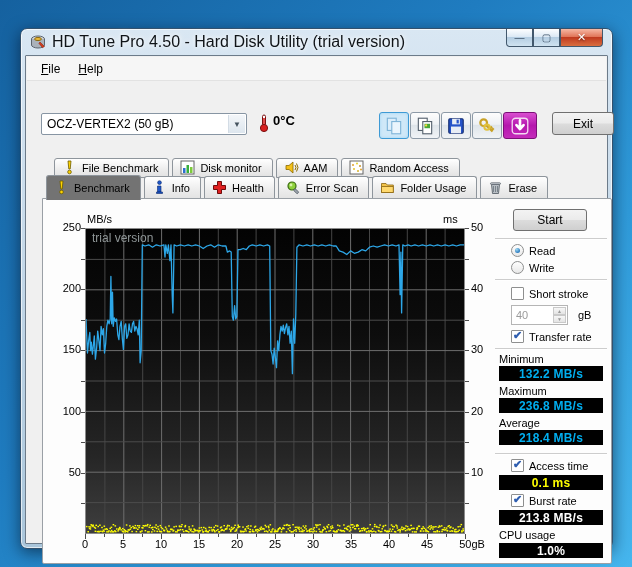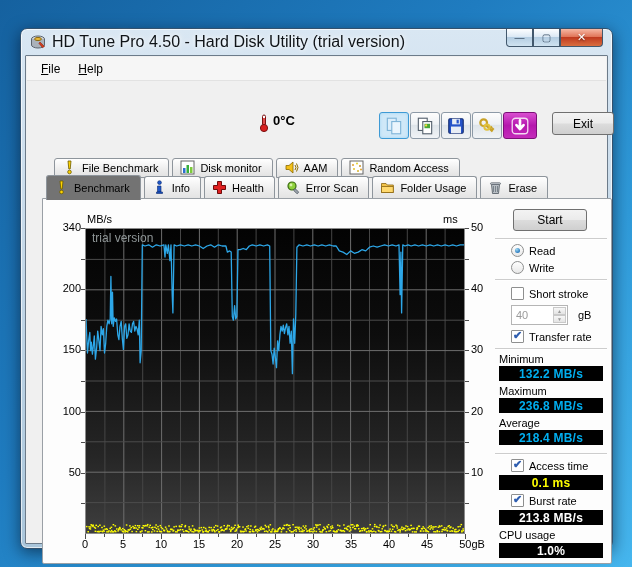--- a/index.html
+++ b/index.html
@@ -138,20 +138,24 @@
     <div class="win-btn">▢</div>
     <div class="win-btn close">✕</div>
   </div>
 
   <div class="client">
     <div class="menubar">
         <div class="menu-item"><u>F</u>ile</div>
         <div class="menu-item"><u>H</u>elp</div>
       </div>
 
+    <div class="combo">
+      <span>OCZ-VERTEX2 (50 gB)</span>
+      <span class="arrow-zone">▼</span>
+    </div>
 
     <div class="temp-wrap">
       <svg width="12" height="20" viewBox="0 0 12 20">
         <rect x="4.5" y="2" width="3" height="11" rx="1.5" fill="#fff" stroke="#7a1010"></rect>
         <rect x="5.2" y="5" width="1.6" height="9" fill="#d81e1e"></rect>
         <circle cx="6" cy="15" r="3.6" fill="#d81e1e" stroke="#7a1010"></circle>
       </svg>
       <span class="temp-val">0°C</span>
     </div>
 
@@ -276,21 +280,21 @@
             </svg></span>
           <span>Erase</span>
         </div>
       </div>
 
     <div class="content">
 
       <div class="axis-label" style="left:44px; top:14px;">MB/s</div>
       <div class="axis-label" style="left:400px; top:14px;">ms</div>
       <div id="yLabelsLeft">
-          <div class="tick-label tl-left" style="left: 6px; width: 32px; top: 22px;">340</div>
+          <div class="tick-label tl-left" style="left: 6px; width: 32px; top: 22px;">250</div>
           <div class="tick-label tl-left" style="left: 6px; width: 32px; top: 83.2px;">200</div>
           <div class="tick-label tl-left" style="left: 6px; width: 32px; top: 144.4px;">150</div>
           <div class="tick-label tl-left" style="left: 6px; width: 32px; top: 205.6px;">100</div>
           <div class="tick-label tl-left" style="left: 6px; width: 32px; top: 266.8px;">50</div>
         </div>
       <div id="yLabelsRight">
           <div class="tick-label" style="left: 428px; top: 22px;">50</div>
           <div class="tick-label" style="left: 428px; top: 83.2px;">40</div>
           <div class="tick-label" style="left: 428px; top: 144.4px;">30</div>
           <div class="tick-label" style="left: 428px; top: 205.6px;">20</div>

